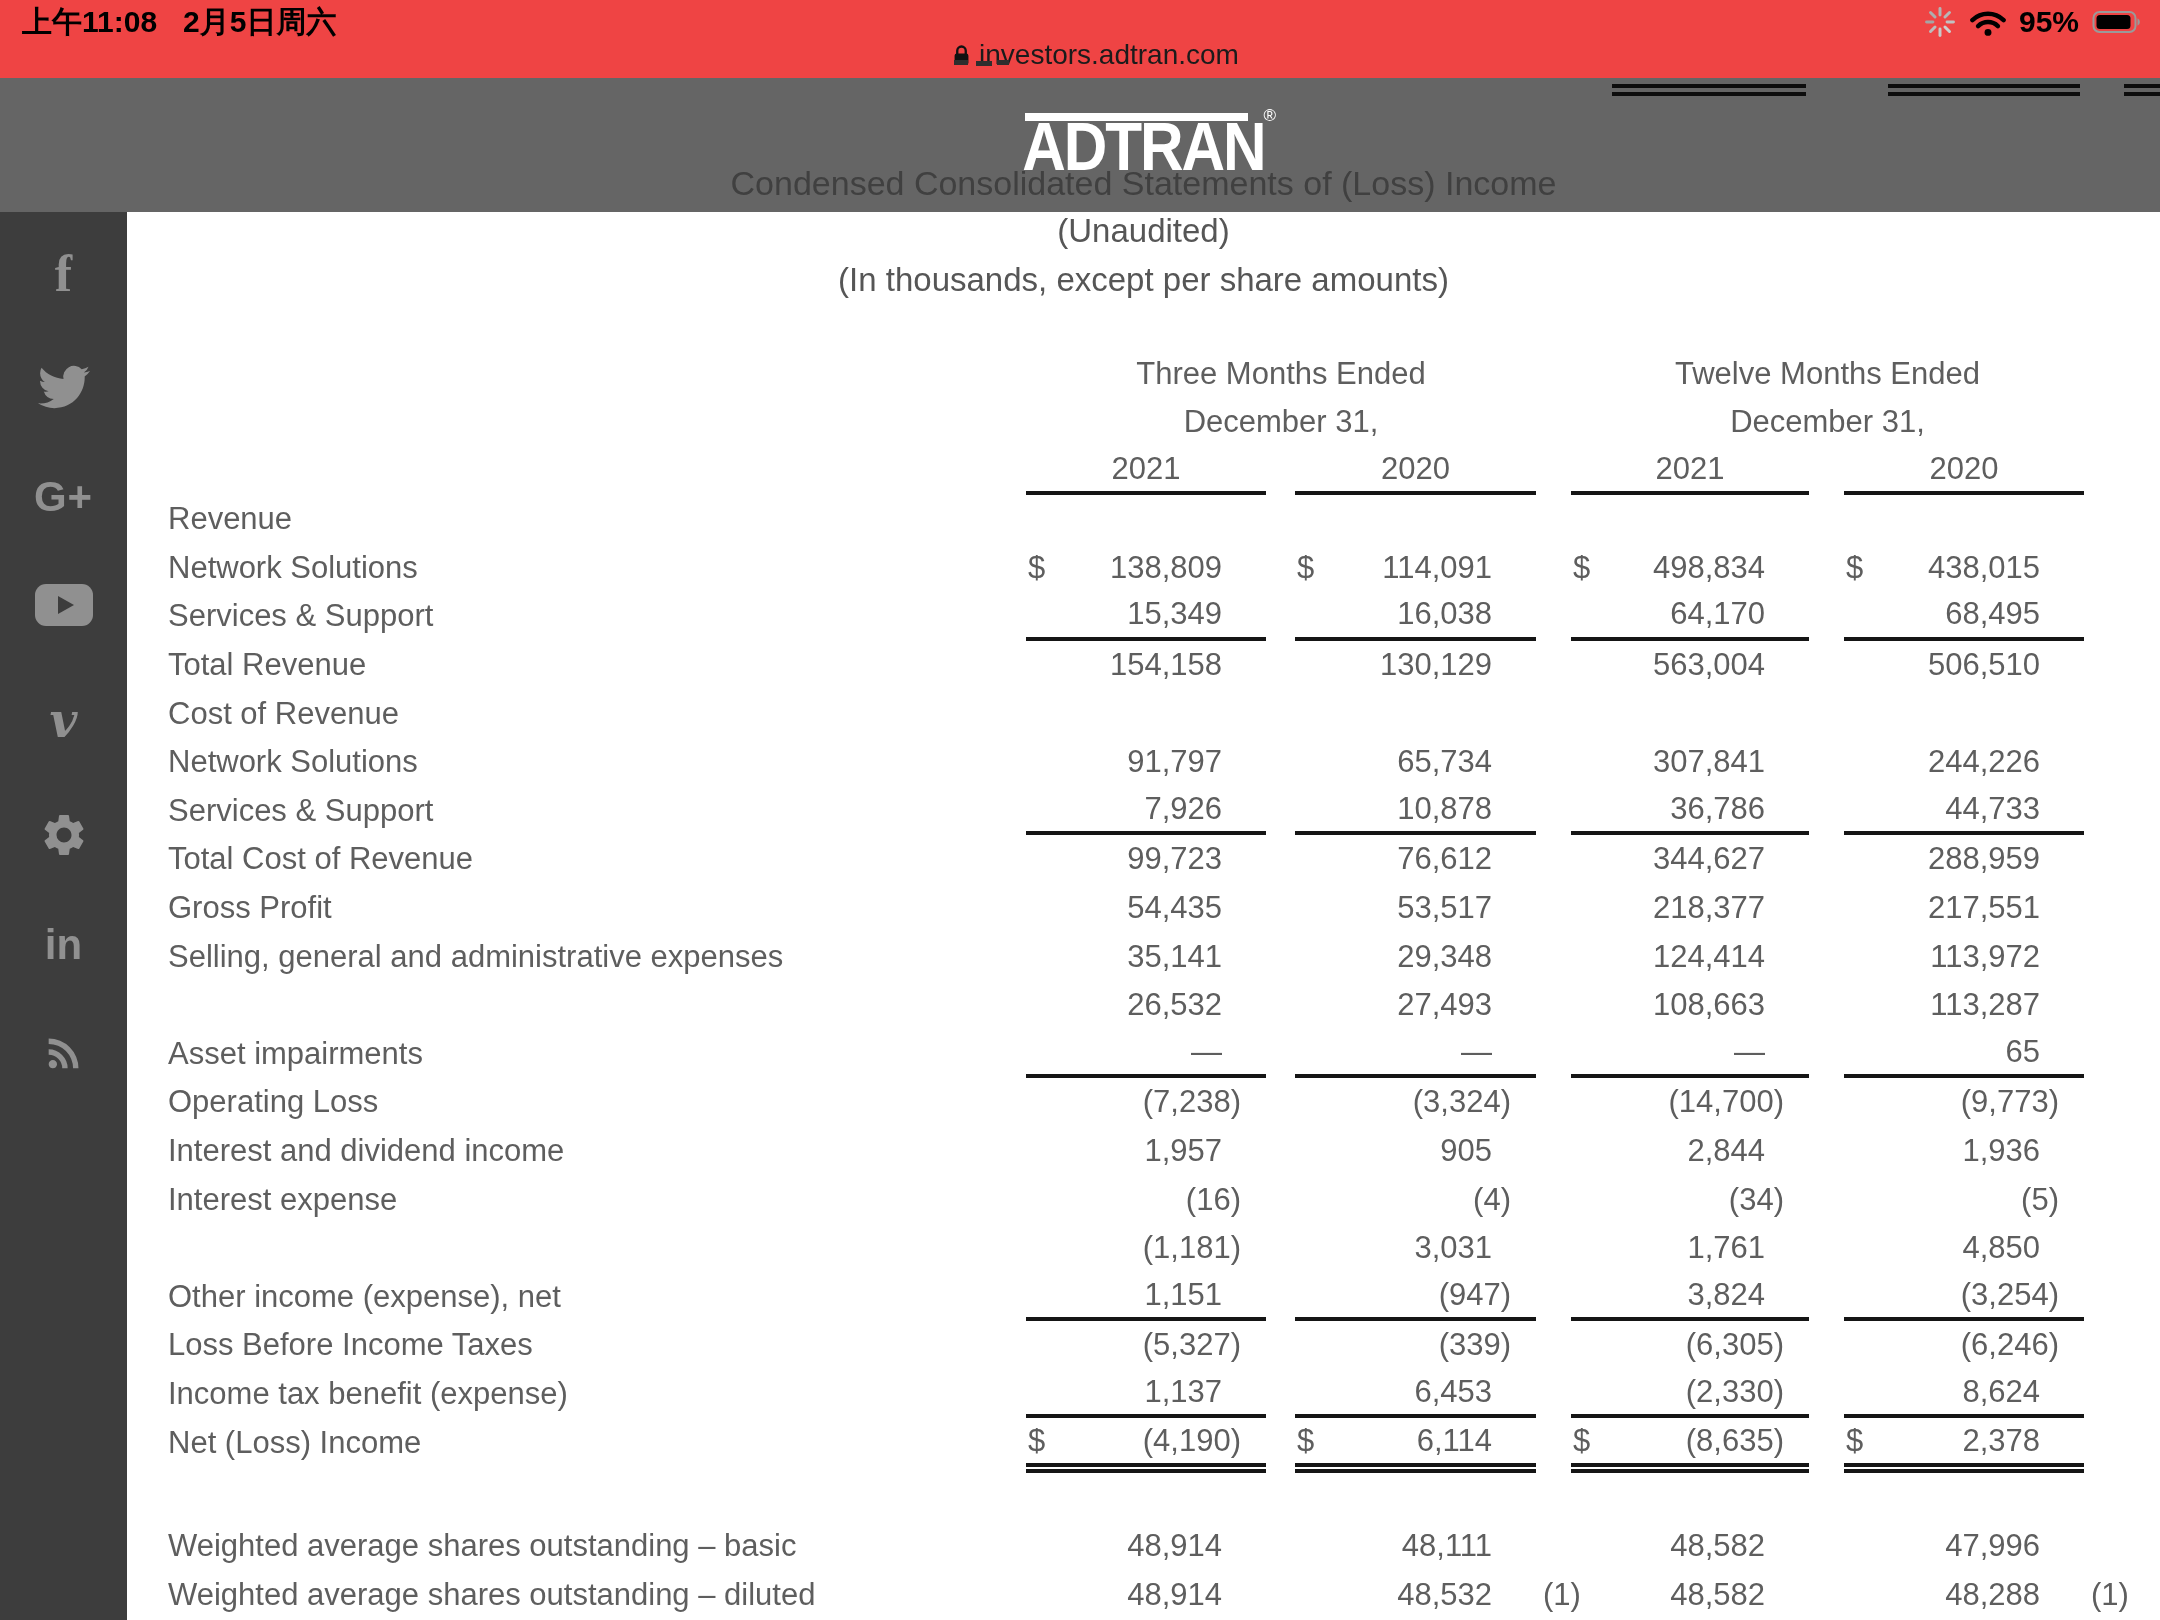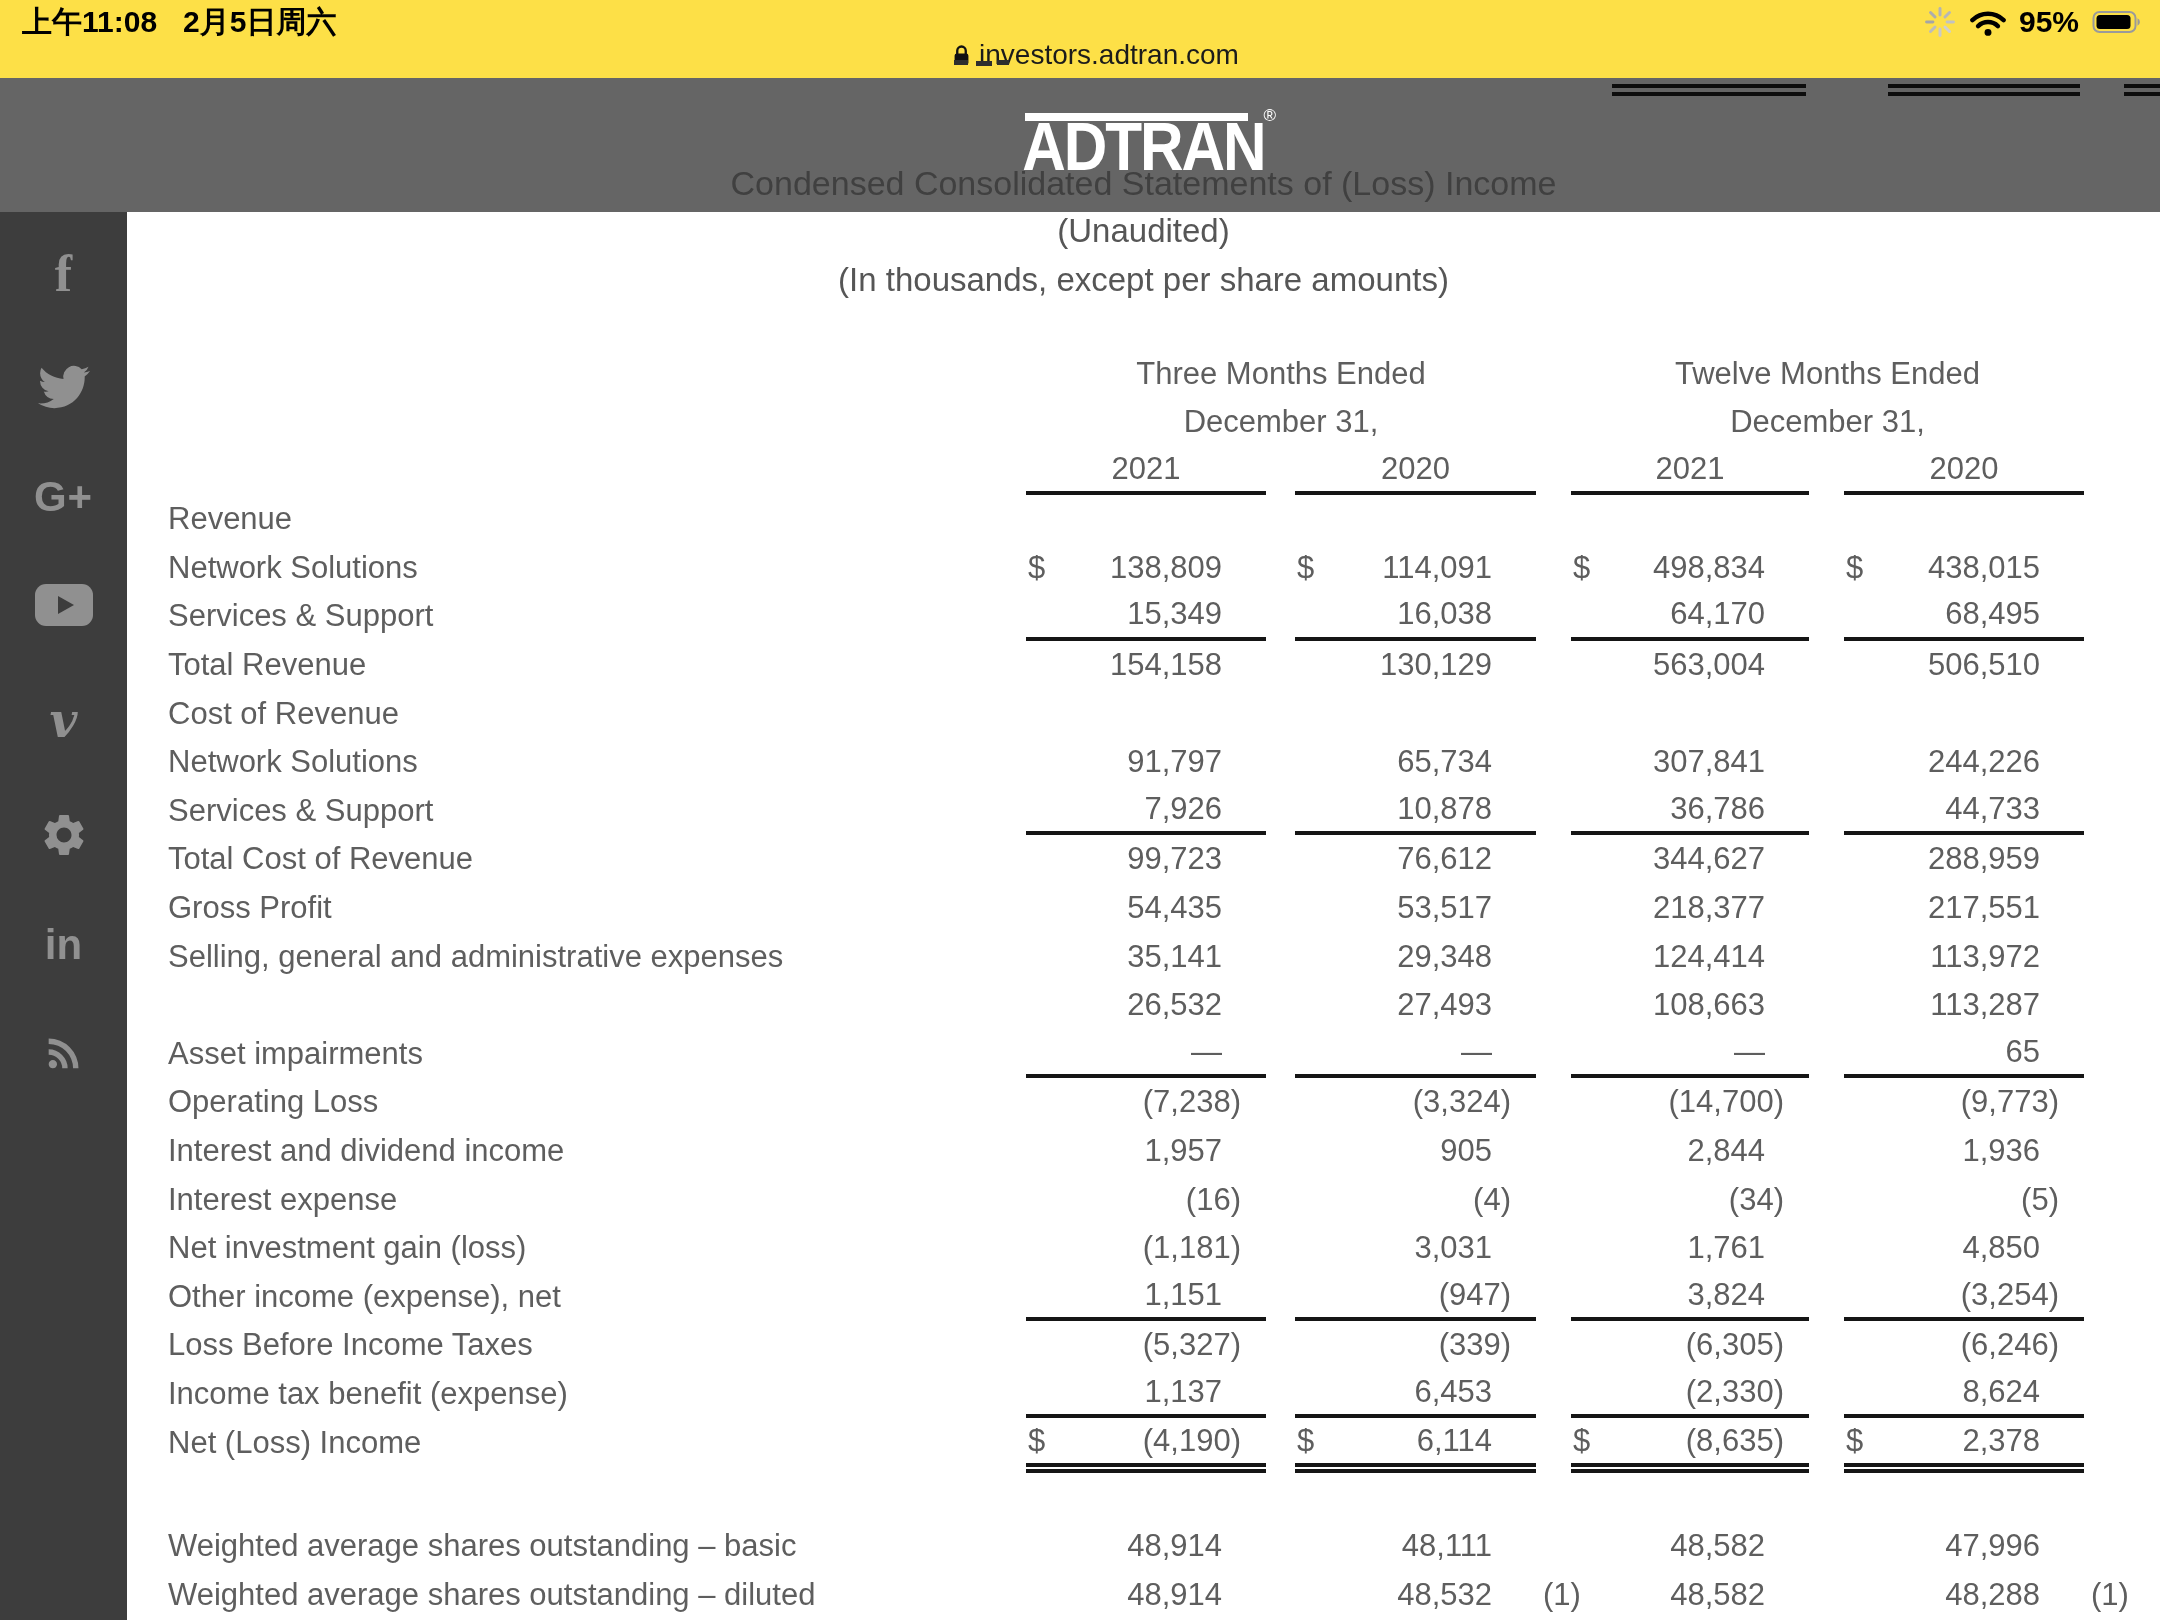--- a/index.html
+++ b/index.html
@@ -1,21 +1,21 @@
 <!DOCTYPE html>
 <html><head>
 <meta charset="utf-8">
 <style>
   * { margin:0; padding:0; box-sizing:border-box; }
   html,body { width:2160px; height:1620px; overflow:hidden; background:#fff;
     font-family:"Liberation Sans","DejaVu Sans",sans-serif; }
   .stage { position:relative; width:2160px; height:1620px; }
 
   
-  .top-light { position:absolute; left:0; top:0; width:2160px; height:78px; background:#fde047; }
+  .top-light { position:absolute; left:0; top:0; width:2160px; height:78px; background:#ef4444; }
   .statusbar { position:absolute; left:0; top:0; right:0; height:44px;
     display:flex; align-items:center; justify-content:space-between; padding:0 16px 0 22px; }
   .sb-left { display:flex; align-items:baseline; gap:26px; font-size:30px; font-weight:600; color:#000; }
   .sb-right { display:flex; align-items:center; gap:13px; padding-right:2px; }
   .pct { font-size:30px; font-weight:600; color:#000; }
   .urlbar { position:absolute; left:0; top:40px; right:0; height:30px;
     display:flex; align-items:center; justify-content:center; gap:9px;padding-left:32px; }
   .url-text { font-size:28px; color:#1b1b1b; }
   .frag { position:absolute; background:#2e2e2e; }
 
@@ -356,21 +356,20 @@
         </div>
         <div class="cell num c2">
           <span class="val hang">(4)</span>
         </div>
         <div class="cell num c3">
           <span class="val hang">(34)</span>
         </div>
         <div class="cell num c4">
           <span class="val hang">(5)</span>
         </div>
-        <div class="cell lab">Net investment gain (loss)</div>
         <div class="cell num c1">
           <span class="val hang">(1,181)</span>
         </div>
         <div class="cell num c2">
           <span class="val">3,031</span>
         </div>
         <div class="cell num c3">
           <span class="val">1,761</span>
         </div>
         <div class="cell num c4">

